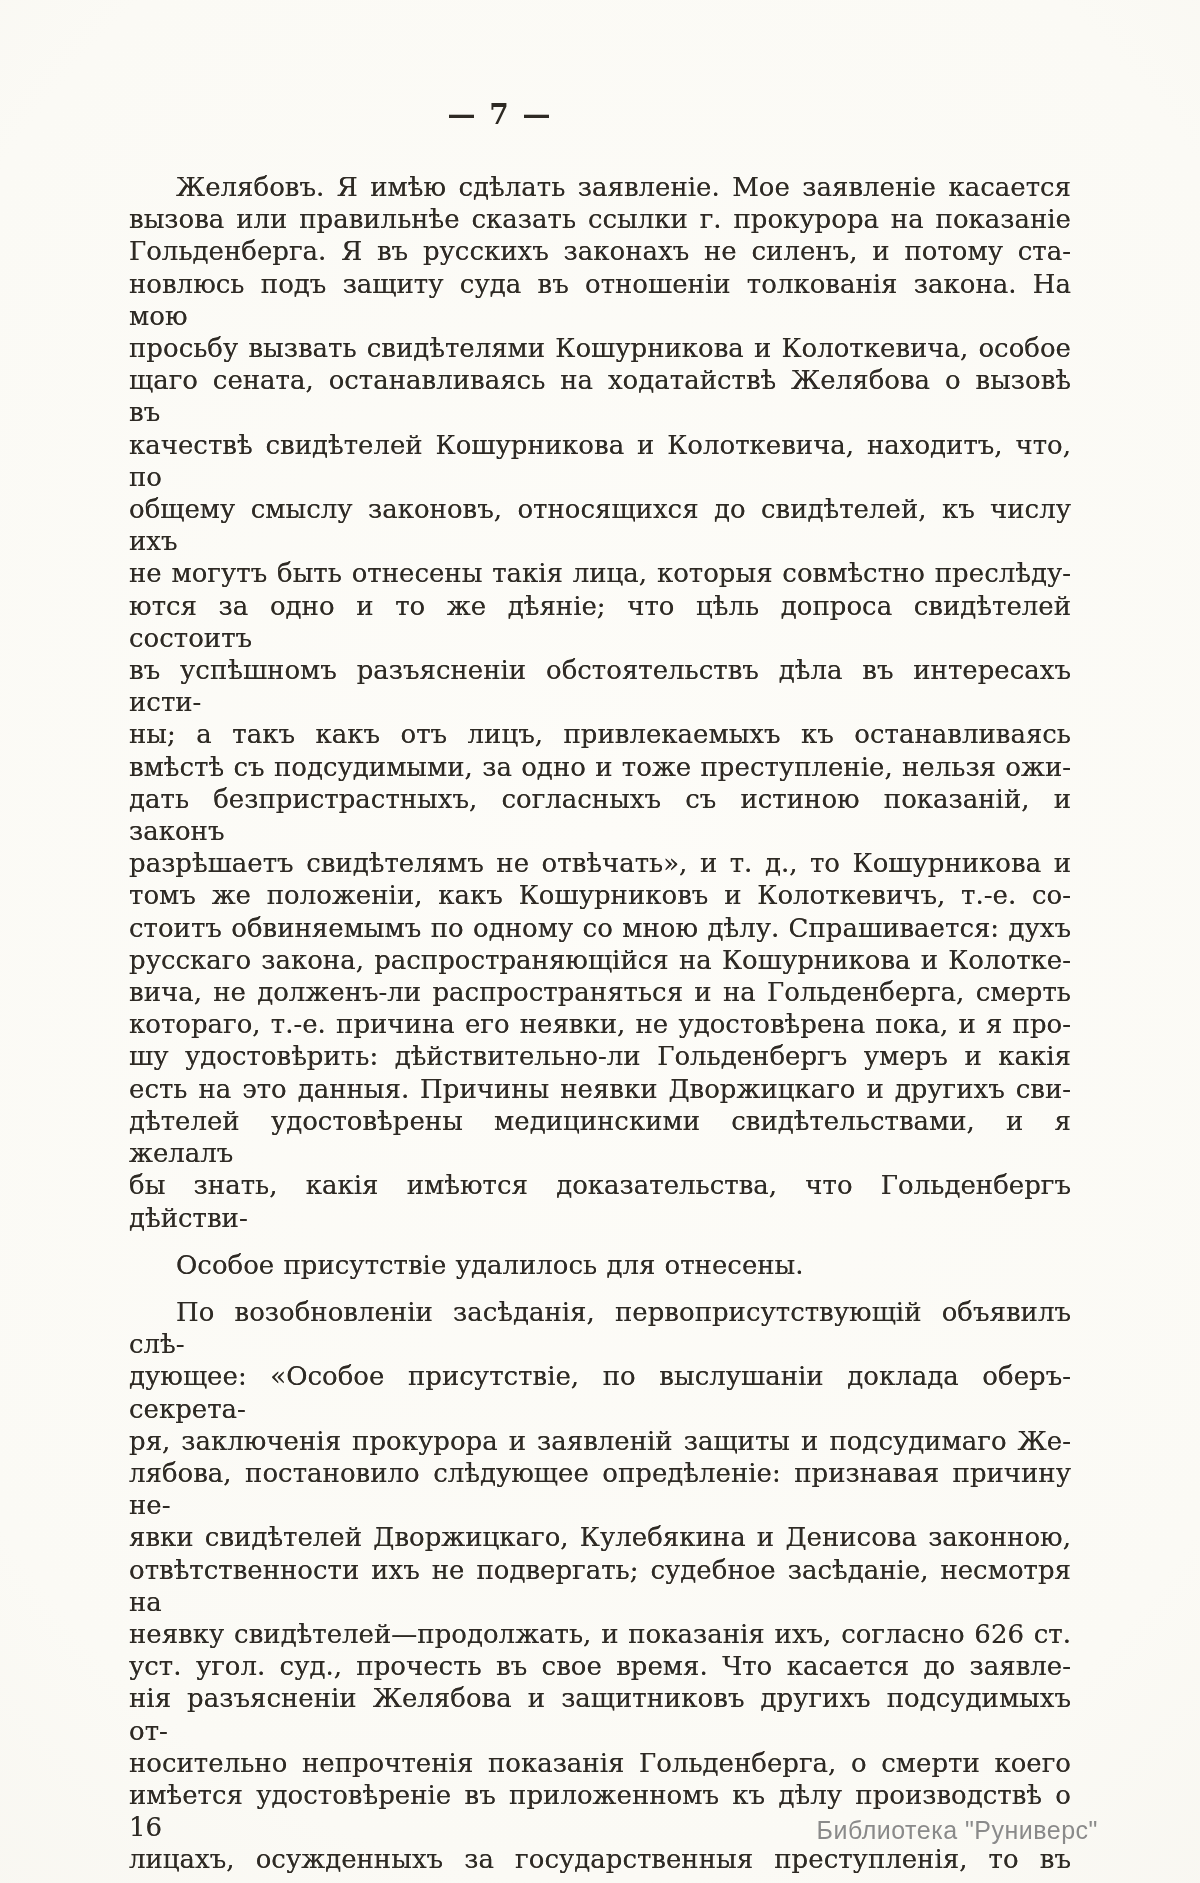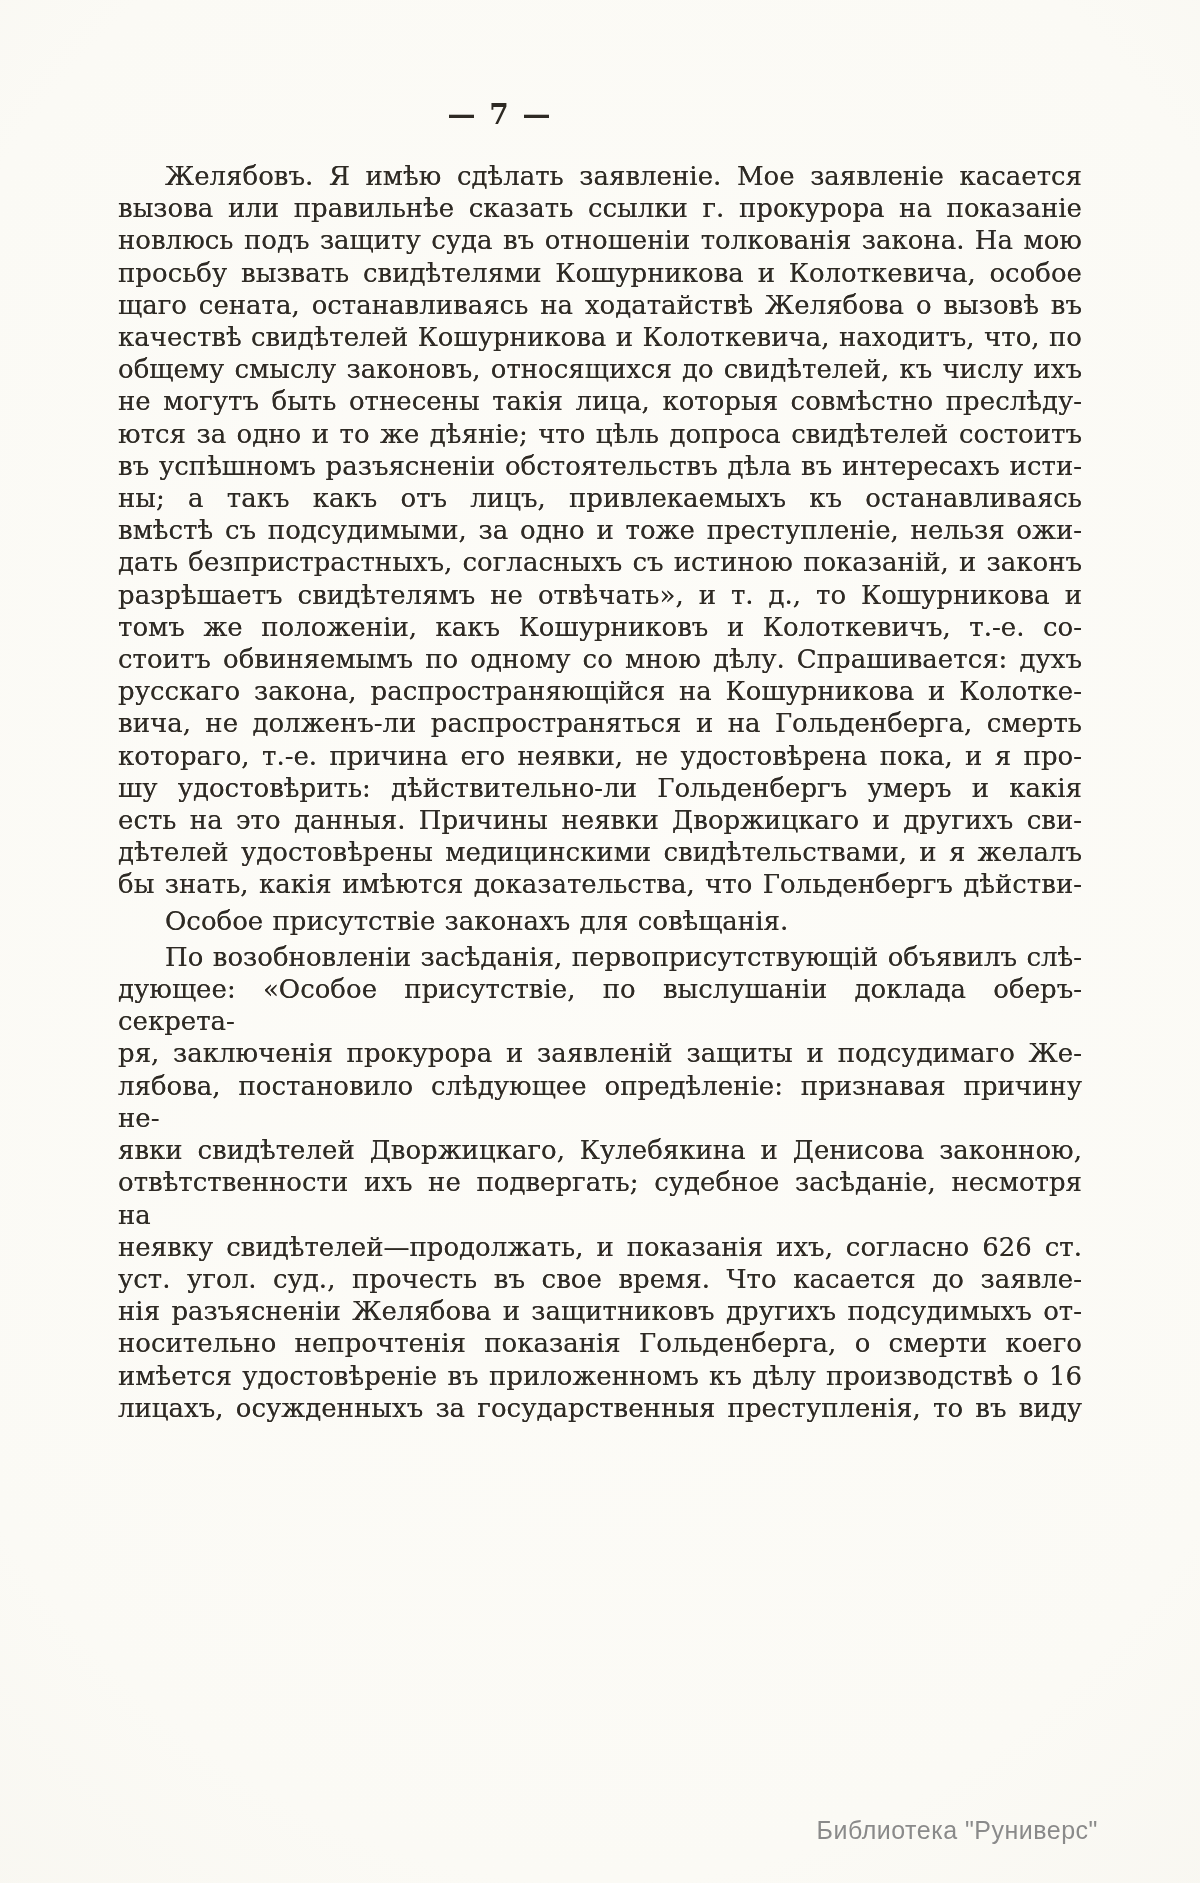--- a/index.html
+++ b/index.html
@@ -32,21 +32,21 @@
   }
   .text-block {
     position: absolute;
     top: 156px;
     left: 114px;
     width: 972px;
     font-size: 26px;
     line-height: 32.2px;
     text-shadow: 0 0 0.6px rgba(46, 42, 36, 0.75);
   }
-  .paragraph { margin: 4px; }
+  .paragraph { margin: 15px; }
   .line {
     text-align: justify;
     text-align-last: justify;
     -moz-text-align-last: justify;
     word-spacing: 1px;
   }
   .line-indent { text-indent: 47px; }
   .line-last {
     text-align-last: left;
     -moz-text-align-last: left;
@@ -64,20 +64,21 @@
 </head>
 <body>
 
 <div class="page">
   <div class="page-number">— 7 —</div>
 
   <div class="text-block">
       <div class="paragraph">
         <div class="line line-indent">Желябовъ. Я имѣю сдѣлать заявленіе. Мое заявленіе касается</div>
         <div class="line">вызова или правильнѣе сказать ссылки г. прокурора на показаніе</div>
+        <div class="line">Гольденберга. Я въ русскихъ законахъ не силенъ, и потому ста-</div>
         <div class="line">новлюсь подъ защиту суда въ отношеніи толкованія закона. На мою</div>
         <div class="line">просьбу вызвать свидѣтелями Кошурникова и Колоткевича, особое</div>
         <div class="line">щаго сената, останавливаясь на ходатайствѣ Желябова о вызовѣ въ</div>
         <div class="line">качествѣ свидѣтелей Кошурникова и Колоткевича, находитъ, что, по</div>
         <div class="line">общему смыслу законовъ, относящихся до свидѣтелей, къ числу ихъ</div>
         <div class="line">не могутъ быть отнесены такія лица, которыя совмѣстно преслѣду-</div>
         <div class="line">ются за одно и то же дѣяніе; что цѣль допроса свидѣтелей состоитъ</div>
         <div class="line">въ успѣшномъ разъясненіи обстоятельствъ дѣла въ интересахъ исти-</div>
         <div class="line">ны; а такъ какъ отъ лицъ, привлекаемыхъ къ останавливаясь</div>
         <div class="line">вмѣстѣ съ подсудимыми, за одно и тоже преступленіе, нельзя ожи-</div>
@@ -87,21 +88,21 @@
         <div class="line">стоитъ обвиняемымъ по одному со мною дѣлу. Спрашивается: духъ</div>
         <div class="line">русскаго закона, распространяющійся на Кошурникова и Колотке-</div>
         <div class="line">вича, не долженъ-ли распространяться и на Гольденберга, смерть</div>
         <div class="line">котораго, т.-е. причина его неявки, не удостовѣрена пока, и я про-</div>
         <div class="line">шу удостовѣрить: дѣйствительно-ли Гольденбергъ умеръ и какія</div>
         <div class="line">есть на это данныя. Причины неявки Дворжицкаго и другихъ сви-</div>
         <div class="line">дѣтелей удостовѣрены медицинскими свидѣтельствами, и я желалъ</div>
         <div class="line">бы знать, какія имѣются доказательства, что Гольденбергъ дѣйстви-</div>
       </div>
       <div class="paragraph">
-        <div class="line line-indent line-last">Особое присутствіе законахъ для совѣщанія.</div>
+        <div class="line line-indent line-last">Особое присутствіе удалилось для отнесены.</div>
       </div>
       <div class="paragraph">
         <div class="line line-indent">По возобновленіи засѣданія, первоприсутствующій объявилъ слѣ-</div>
         <div class="line">дующее: «Особое присутствіе, по выслушаніи доклада оберъ-секрета-</div>
         <div class="line">ря, заключенія прокурора и заявленій защиты и подсудимаго Же-</div>
         <div class="line">лябова, постановило слѣдующее опредѣленіе: признавая причину не-</div>
         <div class="line">явки свидѣтелей Дворжицкаго, Кулебякина и Денисова законною,</div>
         <div class="line">отвѣтственности ихъ не подвергать; судебное засѣданіе, несмотря на</div>
         <div class="line">неявку свидѣтелей—продолжать, и показанія ихъ, согласно 626 ст.</div>
         <div class="line">уст. угол. суд., прочесть въ свое время. Что касается до заявле-</div>

